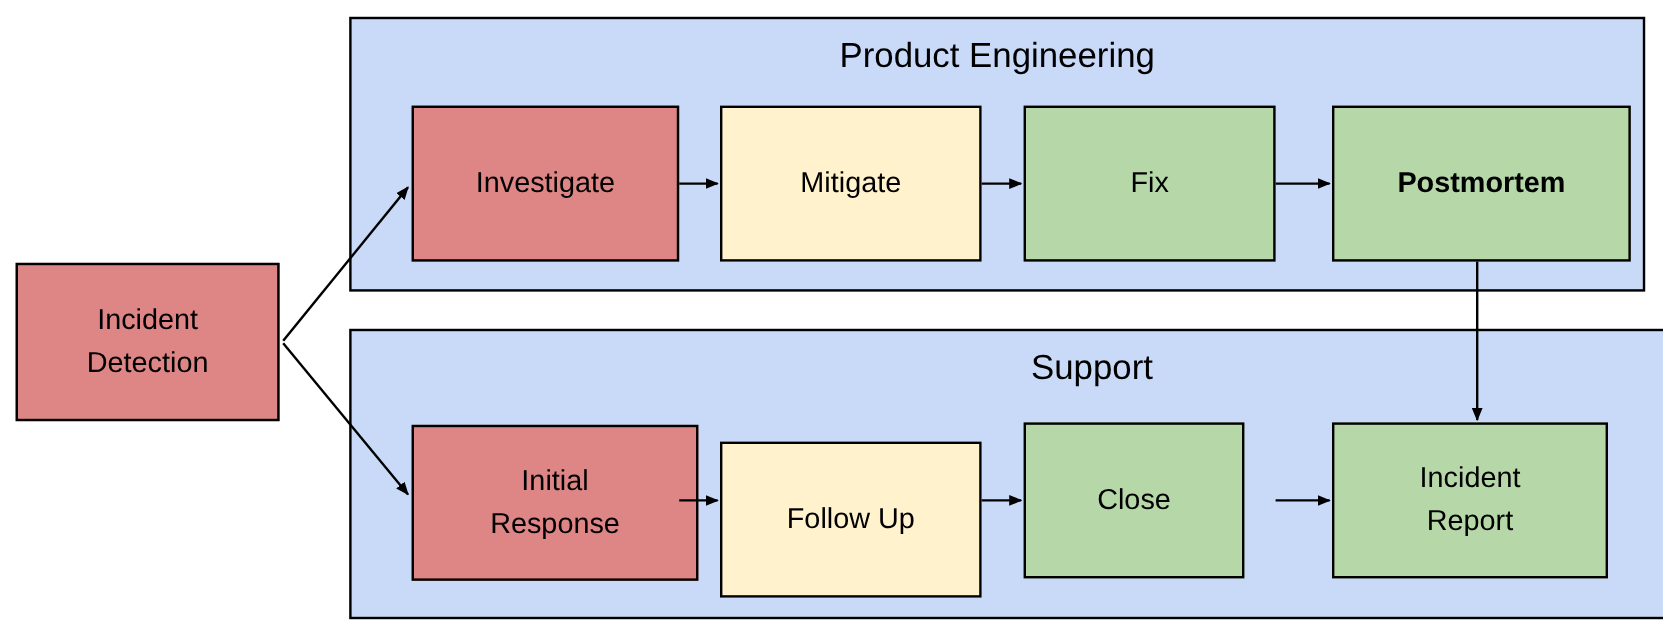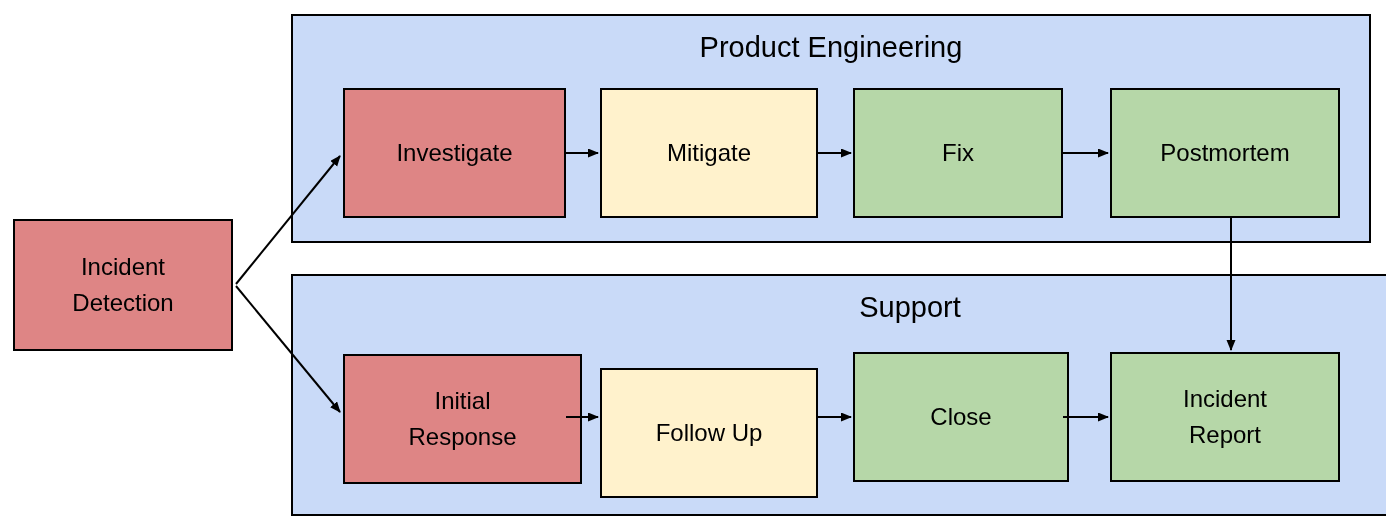--- a/index.html
+++ b/index.html
@@ -60,25 +60,25 @@
   }
   .red    { background: var(--red); }
   .yellow { background: var(--yellow); }
   .green  { background: var(--green); }
 
   .n-detection { left: 13px;   top: 219px; width: 220px; height: 132px; }
 
   .n-investigate { left: 343px;  top: 88px; width: 223px; height: 130px; }
   .n-mitigate    { left: 600px;  top: 88px; width: 218px; height: 130px; }
   .n-fix         { left: 853px;  top: 88px; width: 210px; height: 130px; }
-  .n-postmortem  { left: 1110px; top: 88px; width: 230px; height: 130px; }
+  .n-postmortem  { left: 1110px; top: 88px; width: 249px; height: 130px; font-weight: bold; }
 
   .n-initial   { left: 343px;  top: 354px; width: 239px; height: 130px; }
   .n-followup  { left: 600px;  top: 368px; width: 218px; height: 130px; }
-  .n-close     { left: 853px;  top: 352px; width: 216px; height: 130px; }
+  .n-close     { left: 853px;  top: 352px; width: 184px; height: 130px; }
   .n-report    { left: 1110px; top: 352px; width: 230px; height: 130px; }
 </style>
 </head>
 <body>
 
 <div class="canvas">
 
   <svg class="arrow-layer" viewBox="0 0 1386 526" xmlns="http://www.w3.org/2000/svg">
     <defs>
       <marker id="ah" markerWidth="11" markerHeight="10" refX="10" refY="4.5" orient="auto" markerUnits="userSpaceOnUse">

